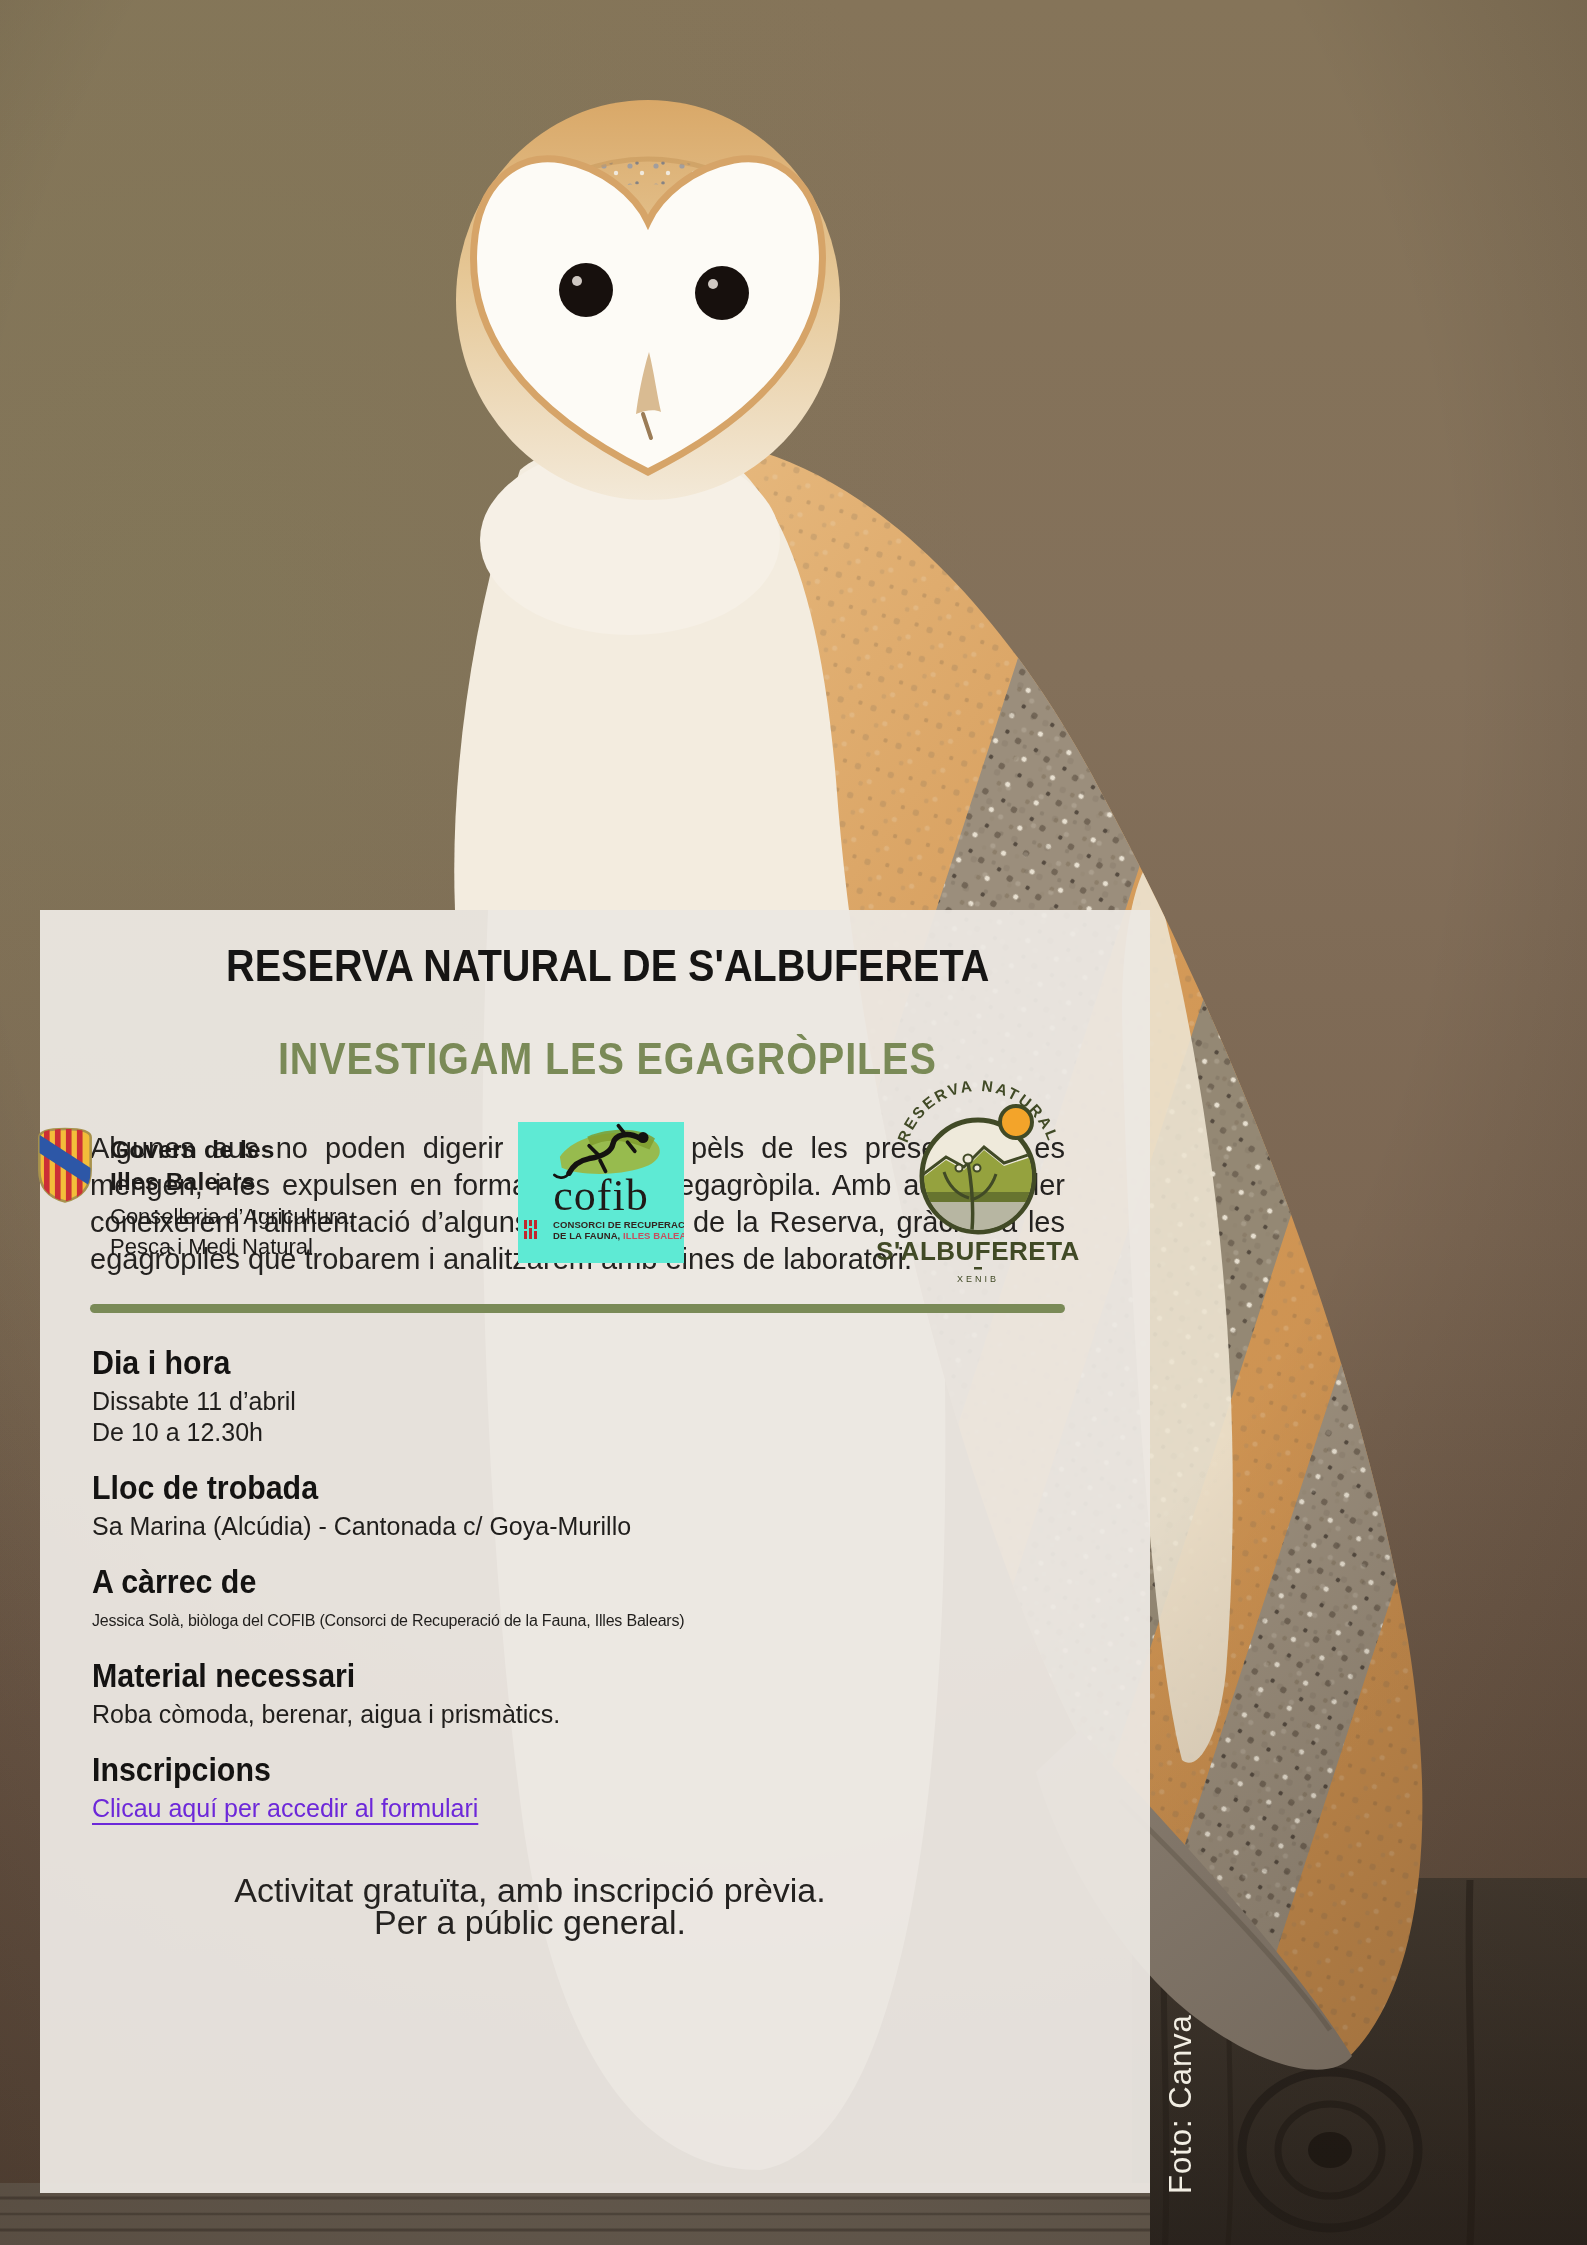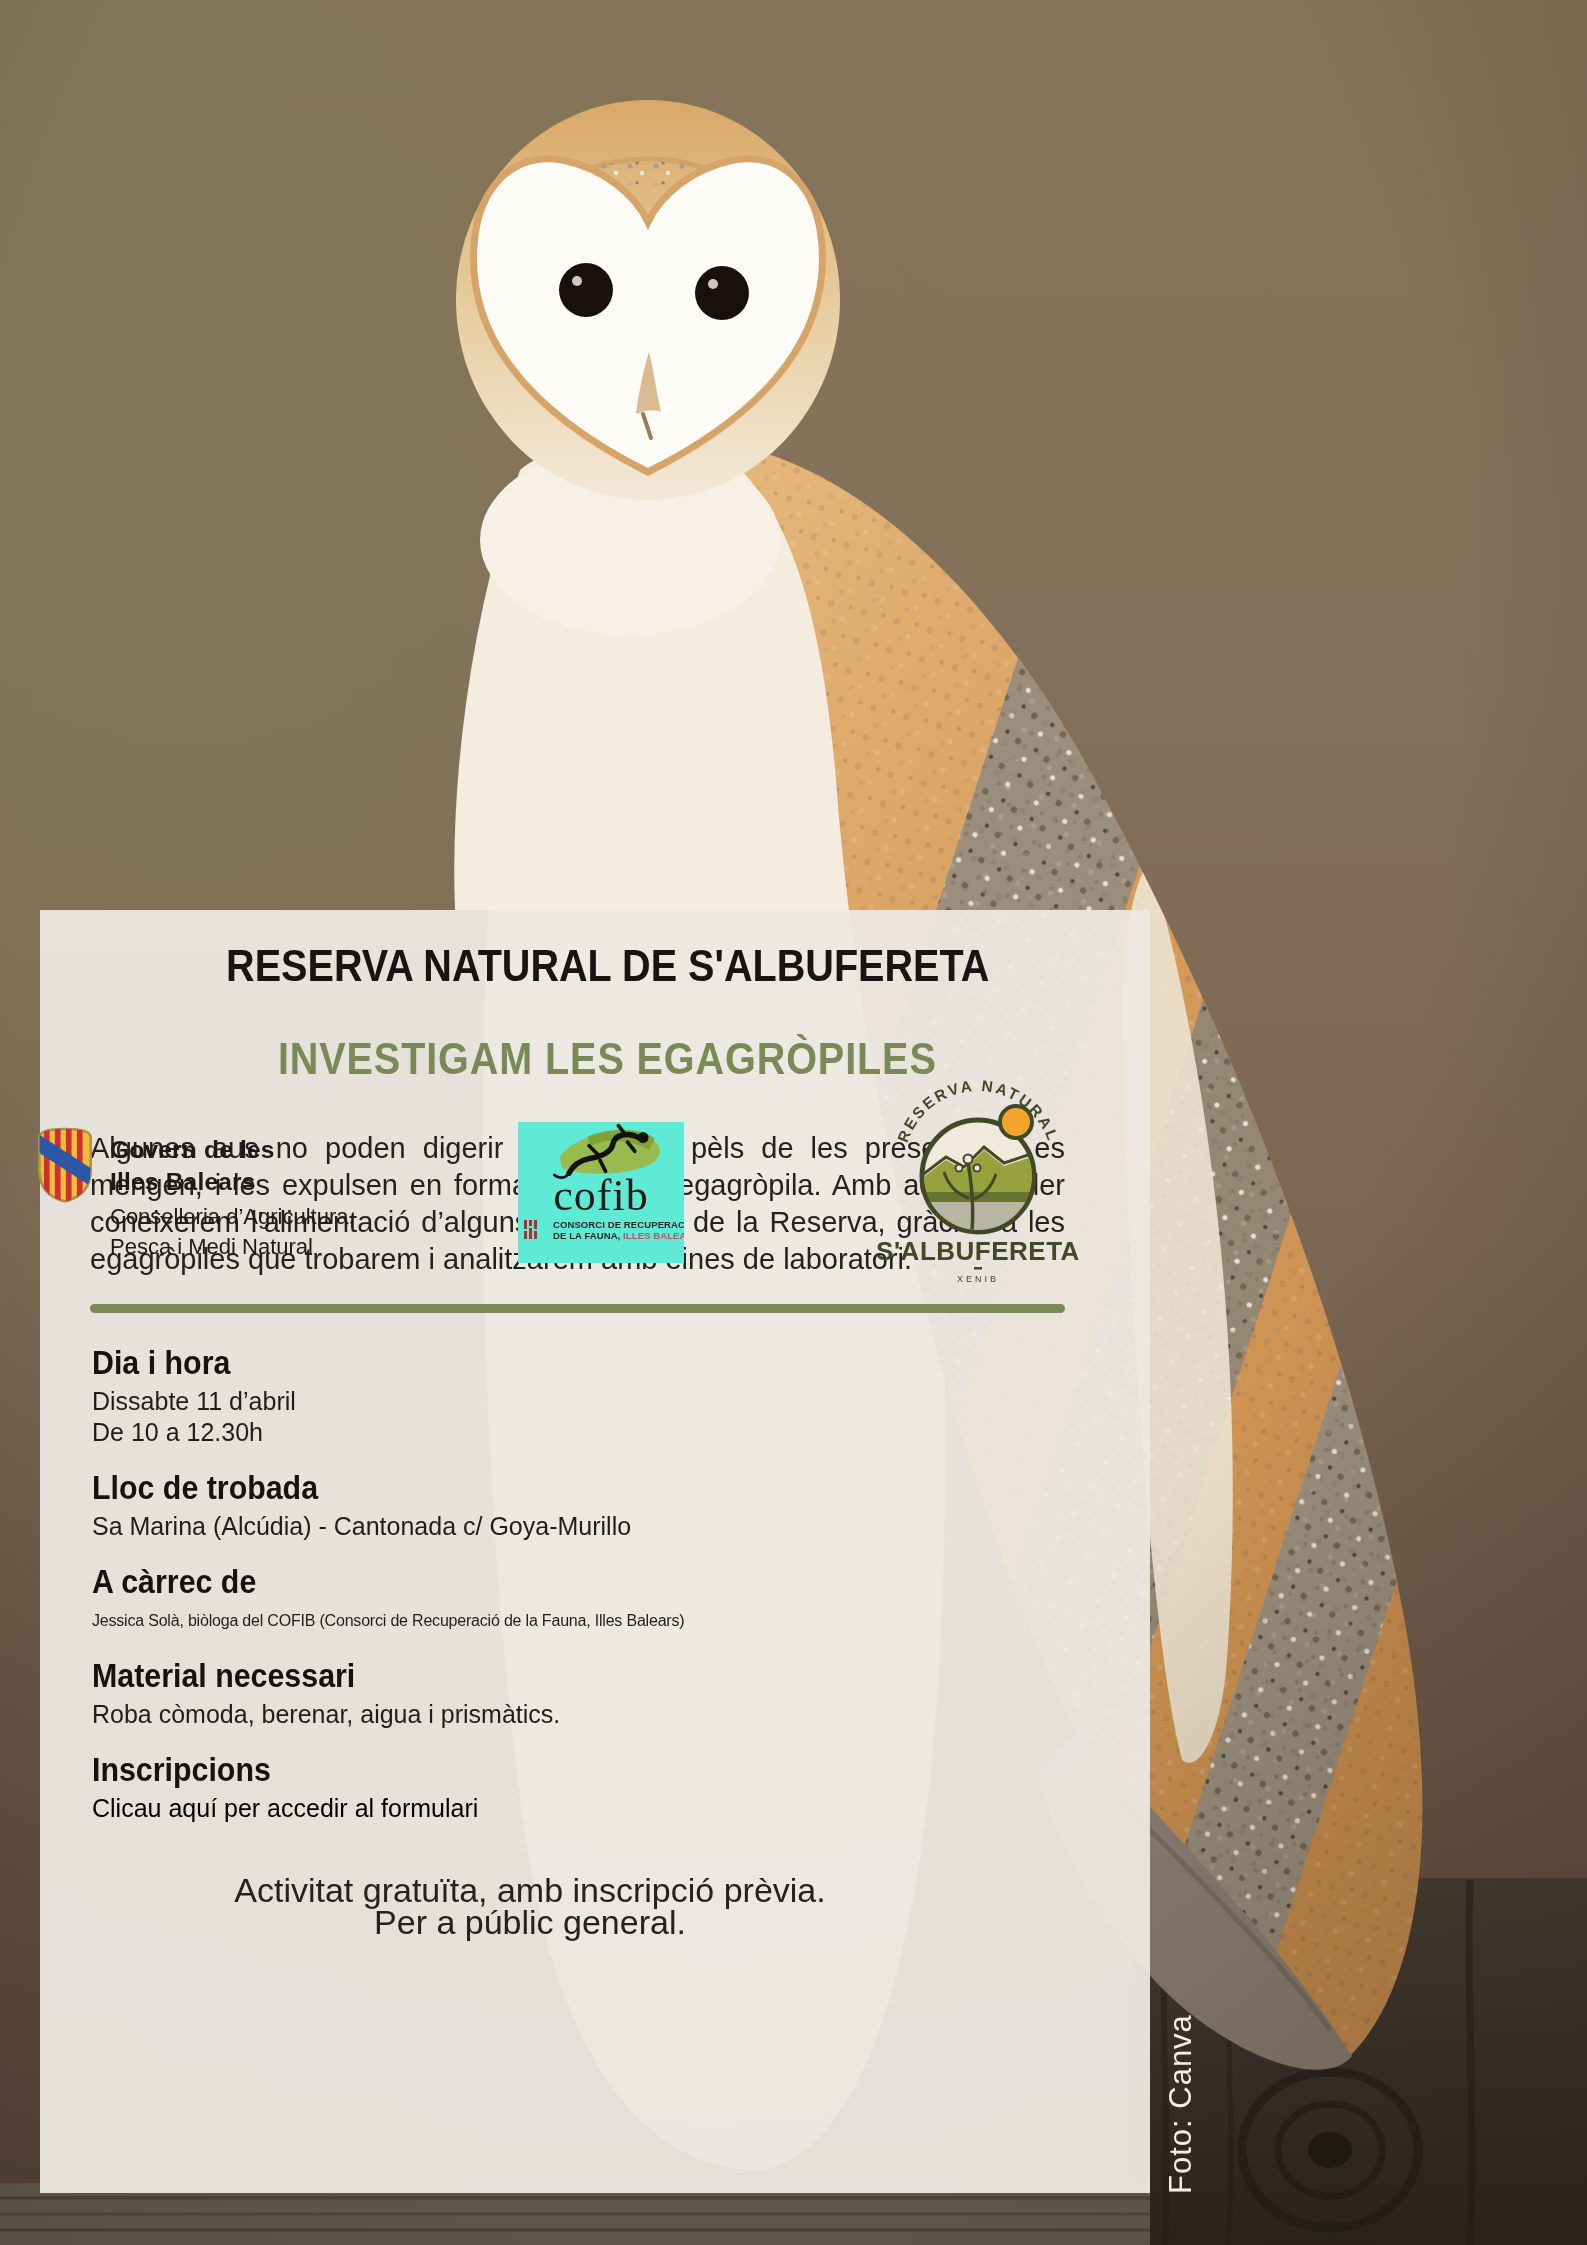--- a/index.html
+++ b/index.html
@@ -32,21 +32,21 @@
     margin:26px 85px 0 50px; width:975px; height:9px; border-radius:5px;
   }
   .sections{margin:32px 85px 16px 52px;}
   .sec h3{
     margin:22px 0 6px 0; font-size:33px; line-height:35px; font-weight:800; color:#141312;
   }
   .sec h3>span{display:inline-block; transform:scaleX(0.92); transform-origin:left center; white-space:nowrap; letter-spacing:0;}
   .sec p{margin:0; font-size:25px; line-height:31px; color:#201e1c; white-space:nowrap;}
   .sec p.small{font-size:16px; letter-spacing:-0.2px;}
   .sec a{
-    color:#000000; text-underline-offset:6px; text-decoration-thickness:2px;
+    color:#6d28d9; text-decoration:underline; text-underline-offset:6px; text-decoration-thickness:2px;
     font-size:25px; cursor:pointer;
   }
   .note{
     margin:50px 0 0 50px; width:880px; text-align:center;
     font-size:34px; line-height:32px; color:#242220;
   }
   .note p{margin:0;}
 
   
   .govern{position:absolute; left:34px; top:1126px; display:flex; z-index:3;}

